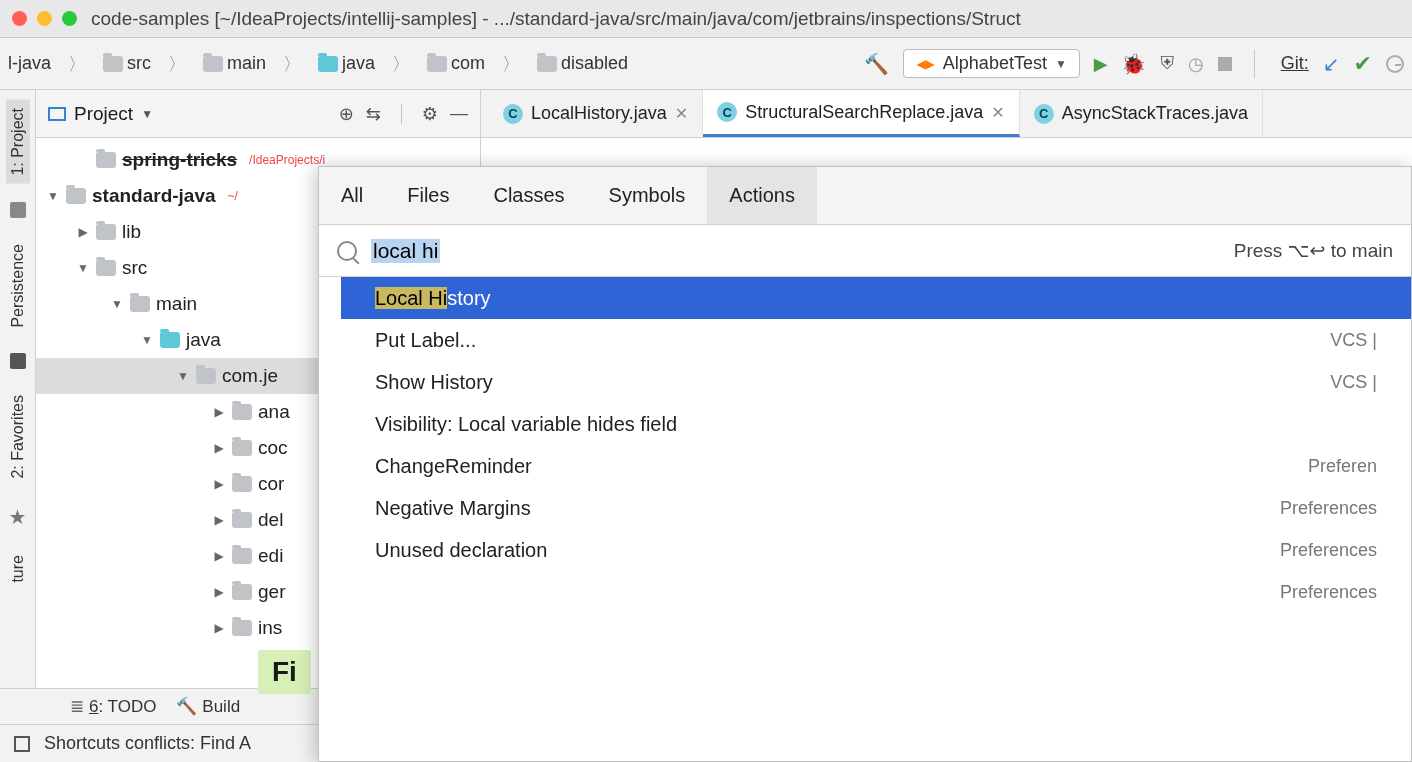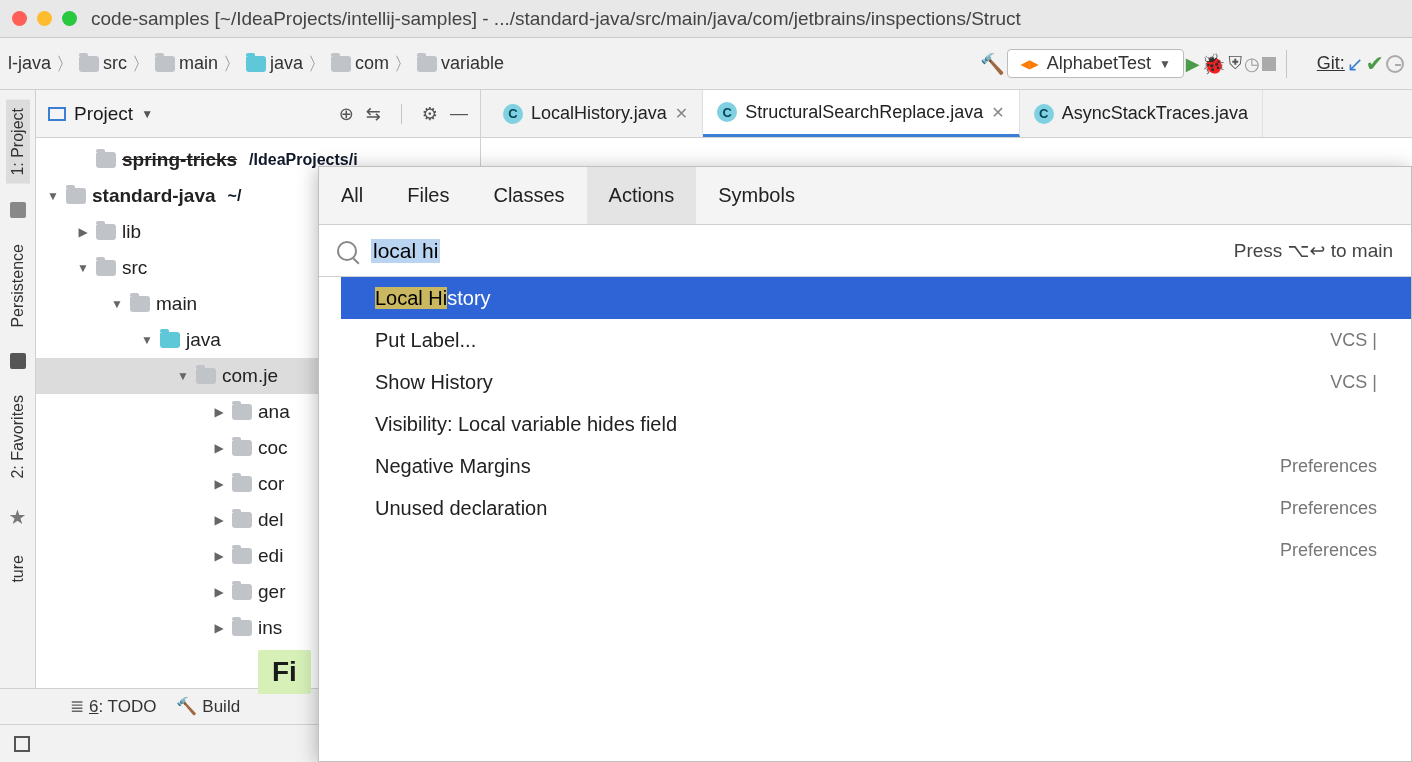--- a/index.html
+++ b/index.html
@@ -6,37 +6,37 @@
 body { background: #f2f2f2; font-size: 17px; color: #1a1a1a; overflow: hidden; width: 1412px; height: 762px; }
 
 
 .titlebar { height: 38px; display: flex; align-items: center; padding: 0 12px; background: #e8e8e8; border-bottom: 1px solid #c9c9c9; }
 .traffic { display: flex; gap: 10px; margin-right: 14px; }
 .dot { width: 15px; height: 15px; border-radius: 50%; }
 .dot.red { background: #ff5f57; } .dot.yellow { background: #febc2e; } .dot.green { background: #28c840; }
 .title-text { color: #444; font-size: 19px; white-space: nowrap; overflow: hidden; }
 
 
-.toolbar { height: 52px; display: flex; align-items: center; padding: 0 8px; background: #f2f2f2; border-bottom: 1px solid #d0d0d0; gap: 2px; font-size: 18px; color: #333; white-space: nowrap; }
+.toolbar { height: 52px; display: flex; align-items: center; padding: 0 8px; background: #f2f2f2; border-bottom: 1px solid #d0d0d0; gap: 14px; font-size: 18px; color: #333; white-space: nowrap; }
 .crumb { display: flex; align-items: center; gap: 4px; }
 .chev { color: #888; margin: 0 3px; }
 .folder-ico { width: 20px; height: 16px; border-radius: 2px 3px 3px 3px; display: inline-block; position: relative; }
 .folder-ico::before { content:""; position:absolute; top:-3px; left:0; width:9px; height:3px; background:inherit; border-radius:2px 2px 0 0; }
 .folder-gray { background: #c0c4c8; } .folder-cyan { background: #5ec8d8; }
 .tool-spacer { flex: 1; }
 .hammer { color: #4a9c4a; font-size: 20px; }
 .run-combo { border: 1px solid #bbb; border-radius: 4px; padding: 3px 12px; display: flex; align-items: center; gap: 8px; background: #fff; font-size: 18px; }
 .run-combo .tri { color: #ff7a00; font-size: 12px; }
 .play { color: #4a9c4a; font-size: 18px; }
 .bug { color: #4a9c4a; font-size: 20px; }
 .shield { color: #555; font-size: 18px; }
 .tico { color: #9a9a9a; font-size: 18px; }
 .stop { width:14px; height:14px; background:#aaa; display:inline-block; }
 .sep { width:1px; height:28px; background:#c5c5c5; margin:0 8px; }
-.git-label { color:#333; margin-left:20px;text-decoration:underline; }
+.git-label { color:#333; margin-left:4px;text-decoration:underline; }
 .arrow-blue { color:#3a7fd5; font-size:20px; }
 .check-green { color:#4a9c4a; font-size:22px; }
 .clock { width:18px; height:18px; border:2px solid #aaa; border-radius:50%; display:inline-block; position:relative; }
 .clock::after { content:""; position:absolute; width:6px; height:2px; background:#aaa; top:7px; left:7px; }
 .nav-arrow { color:#3a7fd5; font-size:20px; }
 
 
 .main { display:flex; height: calc(100% - 38px - 52px - 36px - 38px); }
 .left-gutter { width: 36px; background:#f2f2f2; border-right:1px solid #d0d0d0; display:flex; flex-direction:column; align-items:center; padding-top:10px; gap:18px; }
 .vtab { writing-mode: vertical-rl; transform: rotate(180deg); font-size:16px; color:#333; padding:8px 3px; cursor:pointer; }
@@ -49,21 +49,21 @@
 .project-header { height:48px; border-bottom:1px solid #d0d0d0; display:flex; align-items:center; padding:0 12px; gap:12px; background:#f4f4f4; }
 .project-header .label { font-size:19px; display:flex; align-items:center; gap:8px; flex:1; }
 .sq-ico { width:18px; height:14px; border:2px solid #3a7fd5; display:inline-block; }
 .chev-down { font-size:12px; color:#555; }
 .hdr-i { color:#555; font-size:18px; cursor:pointer; }
 .tree { flex:1; overflow:hidden; font-size:19px; color:#222; padding:4px 0 0 0; }
 .tree-row { display:flex; align-items:center; height:36px; padding-left:10px; gap:6px; white-space:nowrap; }
 .tree-row.sel { background:#dcdcdc; }
 .tree-row .exp { width:14px; font-size:12px; color:#666; text-align:center; }
 .tree-row .name { }
-.tree-row .path { color:#0f172a; font-size:16px; margin-left:6px;font-weight:bold; }
+.tree-row .path { color:#ef4444; font-size:12px; margin-left:6px; }
 .indent-0{padding-left:10px;} .indent-1{padding-left:40px;align-items:center;} .indent-2{padding-left:74px;} .indent-3{padding-left:104px;} .indent-4{padding-left:140px;} .indent-5{padding-left:176px;}
 
 
 .editor { flex:1; background:#fff; display:flex; flex-direction:column; position:relative; }
 .tabs { height:48px; display:flex; align-items:stretch; border-bottom:1px solid #d0d0d0; background:#f2f2f2; padding-left:8px; }
 .tab { display:flex; align-items:center; gap:8px; padding:0 14px; font-size:18px; color:#222; border-right:1px solid #e0e0e0; }
 .tab.active { background:#fff; border-bottom:3px solid #3a7fd5; }
 .tab .close { color:#888; font-size:16px; }
 .jico { width:20px; height:20px; border-radius:50%; background:#7fd0e0; color:#045; font-size:13px; font-weight:700; display:flex; align-items:center; justify-content:center; }
 
@@ -128,21 +128,21 @@
       <span>java</span>
     </span>
     <span class="chev">〉</span>
   <span class="crumb">
       <span class="folder-ico folder-gray"></span>
       <span>com</span>
     </span>
     <span class="chev">〉</span>
   <span class="crumb">
       <span class="folder-ico folder-gray"></span>
-      <span>variable</span>
+      <span>disabled</span>
     </span>
   <div class="tool-spacer"></div>
   <span class="nav-arrow" style="visibility:hidden">←</span>
   <span class="hammer">🔨</span>
   <div class="run-combo">
     <span class="tri">◀▶</span>
     <span>AlphabetTest</span>
     <span class="chev-down">▼</span>
   </div>
   <span class="play">▶</span>
@@ -279,31 +279,32 @@
 </div>
 
 <div class="bottombar">
   <span style="margin-left:36px"></span>
   <span><span class="list-ico">≣</span>&nbsp;<span class="u">6</span><span>: TODO</span></span>
   <span><span style="color:#666">🔨</span>&nbsp;<span>Build</span></span>
 </div>
 
 <div class="statusbar">
   <span class="sq-out"></span>
+  <span>Shortcuts conflicts: Find A</span>
 </div>
 
 <div class="hint-bubble">Fi</div>
 
 <div class="popup">
   <div class="popup-tabs" id="ptabs">
     <div class="ptab">All</div>
       <div class="ptab">Files</div>
       <div class="ptab">Classes</div>
+      <div class="ptab">Symbols</div>
       <div class="ptab active">Actions</div>
-      <div class="ptab">Symbols</div>
   </div>
   <div class="search-row">
     <span class="mag"></span>
     <span class="search-text">local hi</span>
     <span class="search-hint">Press ⌥↩ to main</span>
   </div>
   <div class="results" id="results">
       <div class="res-row sel">
         <span><span class="hl">Local Hi</span>story</span>
         <span class="right"></span>
@@ -314,20 +315,24 @@
       </div>
       <div class="res-row">
         <span>Show History</span>
         <span class="right">VCS |</span>
       </div>
       <div class="res-row">
         <span>Visibility: Local variable hides field</span>
         <span class="right"></span>
       </div>
       <div class="res-row">
+        <span>ChangeReminder</span>
+        <span class="right">Preferen</span>
+      </div>
+      <div class="res-row">
         <span>Negative Margins</span>
         <span class="right">Preferences</span>
       </div>
       <div class="res-row">
         <span>Unused declaration</span>
         <span class="right">Preferences</span>
       </div>
       <div class="res-row">
         <span class="right">Preferences</span>
       </div>

